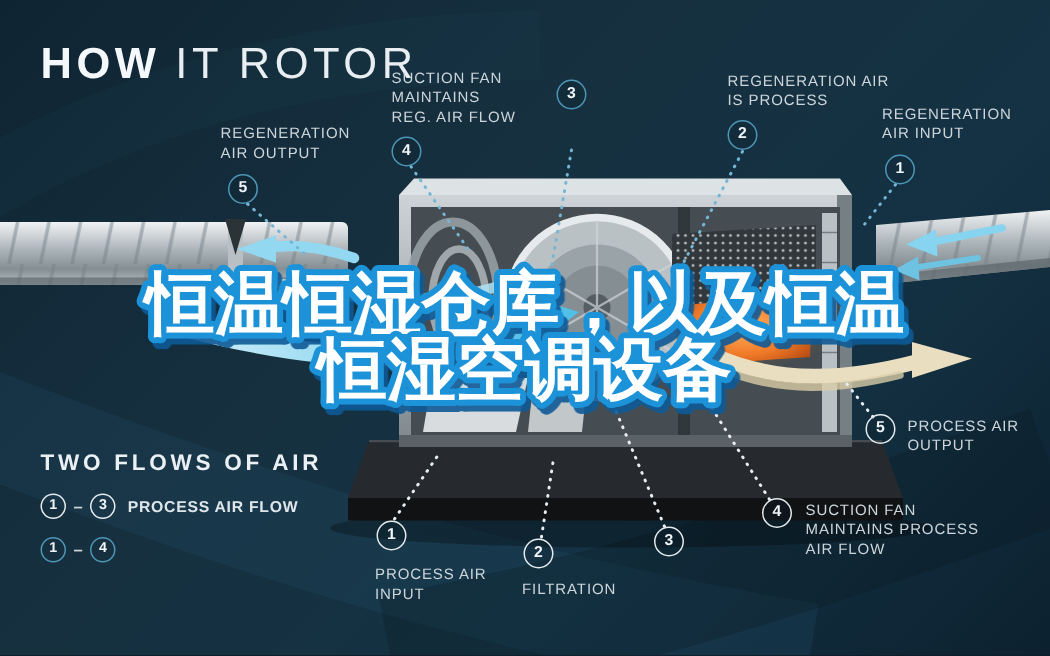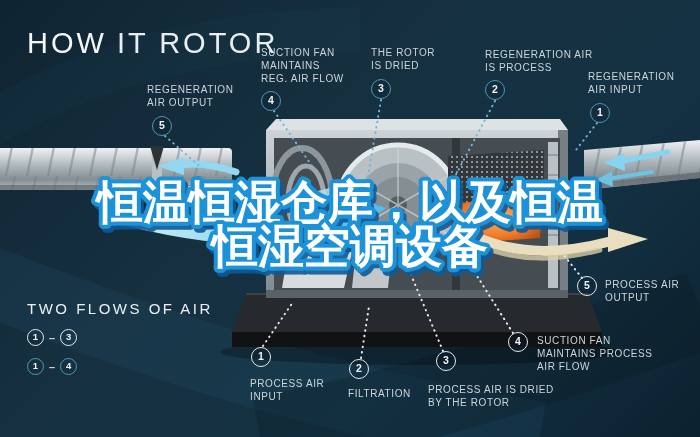--- a/index.html
+++ b/index.html
@@ -4,21 +4,21 @@
 <style>
   html,body{margin:0;padding:0;background:#0c1d29;}
   #canvas{
     position:relative;width:700px;height:437px;overflow:hidden;
     background:linear-gradient(135deg,#0f2433 0%,#16303f 38%,#143244 68%,#0c2130 100%);
     font-family:"Liberation Sans",sans-serif;
   }
   svg.layer{position:absolute;left:0;top:0;width:700px;height:437px;}
   
   #main-title{position:absolute;left:27px;top:27px;font-size:29px;letter-spacing:3px;color:#f4f8fa;white-space:nowrap;}
-  #main-title .bold{font-weight:400;}
+  #main-title .bold{font-weight:700;}
   #main-title .light{font-weight:300;color:#e8eef1;margin-left:10px;}
   
   .callout{position:absolute;}
   .co-label{
     font-size:10px;line-height:13px;font-weight:400;letter-spacing:.6px;
     color:#ccd5da;white-space:pre-line;
   }
   .badge{
     display:inline-block;box-sizing:border-box;width:20px;height:20px;border-radius:50%;
     border:1.6px solid #4e96b6;color:#eef4f7;background:rgba(10,30,42,.25);
@@ -30,21 +30,21 @@
   #c3{left:371px;top:46px}   #c3 .badge{margin:7px 0 0 0}
   #c2{left:485px;top:48px}   #c2 .badge{margin:6px 0 0 0}
   #c1{left:588px;top:70px}   #c1 .badge{margin:7px 0 0 2px}
   #b1{left:250px;top:346px}  #b1 .badge{margin-left:1px}  #b1 .co-label{margin-top:10px}
   #b2{left:348px;top:358px}  #b2 .badge{margin-left:1px}  #b2 .co-label{margin-top:8px}
   #b3{left:428px;top:350px}  #b3 .badge{margin-left:8px}  #b3 .co-label{margin-top:12px}
   #b4{left:508px;top:332px;display:flex;gap:9px}  #b4 .co-label{margin-top:2px}
   #b5{left:577px;top:276px;display:flex;gap:8px}  #b5 .co-label{margin-top:2px}
   
   #legend{position:absolute;left:27px;top:300px;}
-  #legend-title{font-size:15px;letter-spacing:2.5px;font-weight:400;color:#eaf0f3;}
+  #legend-title{font-size:15px;letter-spacing:2.5px;font-weight:700;color:#eaf0f3;}
   .legend-row{display:flex;align-items:center;margin-top:12px;}
   .lg-circle{
     box-sizing:border-box;width:17px;height:17px;border-radius:50%;border:1.6px solid #e4ebee;
     color:#eef4f7;font-size:9.5px;line-height:13.5px;font-weight:600;text-align:center;
   }
   .legend-row.teal .lg-circle{border-color:#4e96b6;}
   .lg-dash{color:#cfd7db;font-weight:700;margin:0 5px;font-size:11px;}
   .lg-label{margin-left:8px;font-size:10.5px;font-weight:700;letter-spacing:.5px;color:#dfe6ea;}
 </style>
 </head>
@@ -213,22 +213,20 @@
 AIR OUTPUT</div>
     <span class="badge">5</span>
   </div>
   <div class="callout" id="c4">
     <div class="co-label">SUCTION FAN
 MAINTAINS
 REG. AIR FLOW</div>
     <span class="badge">4</span>
   </div>
   <div class="callout" id="c3">
-    <div class="co-label">THE ROTOR
-IS DRIED</div>
     <span class="badge">3</span>
   </div>
   <div class="callout" id="c2">
     <div class="co-label">REGENERATION AIR
 IS PROCESS</div>
     <span class="badge">2</span>
   </div>
   <div class="callout" id="c1">
     <div class="co-label">REGENERATION
 AIR INPUT</div>
@@ -239,41 +237,40 @@
     <span class="badge white">1</span>
     <div class="co-label">PROCESS AIR
 INPUT</div>
   </div>
   <div class="callout" id="b2">
     <span class="badge white">2</span>
     <div class="co-label">FILTRATION</div>
   </div>
   <div class="callout" id="b3">
     <span class="badge white">3</span>
-    <div class="co-label">PROCESS AIR IS DRIED
-BY THE ROTOR</div>
   </div>
   <div class="callout" id="b4">
     <span class="badge white">4</span>
     <div class="co-label">SUCTION FAN
 MAINTAINS PROCESS
 AIR FLOW</div>
   </div>
   <div class="callout" id="b5">
     <span class="badge white">5</span>
     <div class="co-label">PROCESS AIR
 OUTPUT</div>
   </div>
 
   <div id="legend">
     <div id="legend-title">TWO FLOWS OF AIR</div>
     <div class="legend-row white">
       <span class="lg-circle">1</span>
       <span class="lg-dash">–</span>
       <span class="lg-circle">3</span>
+      <span class="lg-label">PROCESS AIR FLOW</span>
     </div>
     <div class="legend-row teal">
       <span class="lg-circle">1</span>
       <span class="lg-dash">–</span>
       <span class="lg-circle">4</span>
     </div>
   </div>
 
 </div>
 

